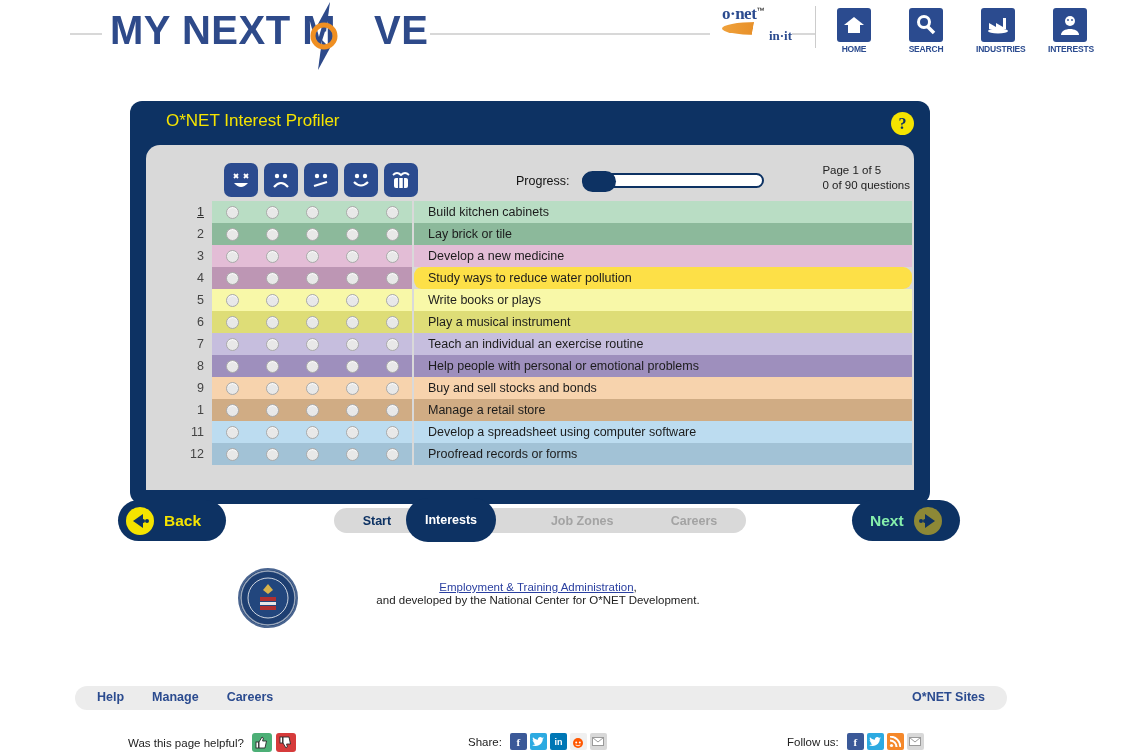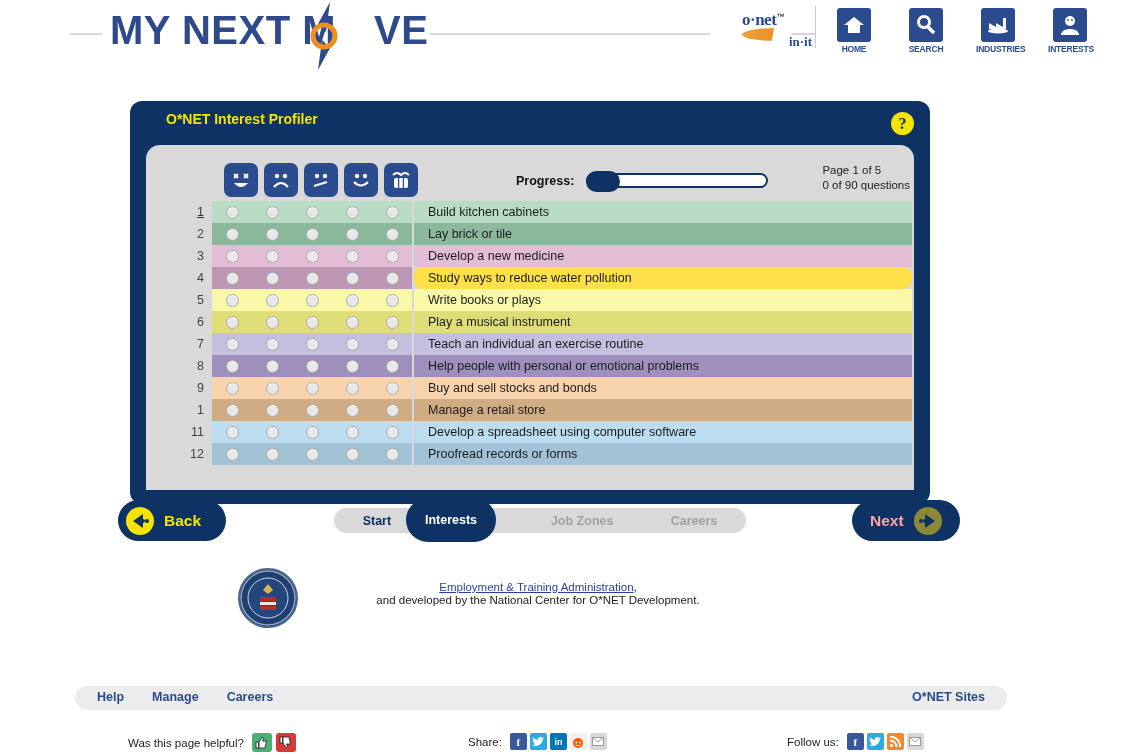--- a/index.html
+++ b/index.html
@@ -30,22 +30,22 @@
     font-size: 40px; font-weight: bold;
     color: #2e4a8a; letter-spacing: 0.5px;
     white-space: nowrap;
   }
   .brand .o-slot { display: inline-block; width: 38px; }
   .compass {
     position: absolute; left: 300px; top: 2px;
     width: 48px; height: 68px;
   }
   .onet-logo {
-    position: absolute; left: 722px; top: 10px;
-    width: 70px; height: 40px; margin-left: 20px;
+    position: absolute; left: 722px; top: 4px;
+    width: 70px; height: 40px;
   }
   .onet-logo .onet-text {
     font-family: "Liberation Serif", serif;
     font-size: 17px; font-weight: bold; color: #2b4b8f;
     letter-spacing: -0.5px;
   }
   .onet-logo .onet-tm { font-size: 8px; vertical-align: super; }
   .onet-logo .onet-init {
     font-family: "Liberation Serif", serif;
     font-size: 13px; font-weight: bold; color: #2b4b8f;
@@ -83,21 +83,21 @@
 
   
   .panel {
     position: absolute; left: 130px; top: 101px;
     width: 800px; height: 403px;
     background: #0d3263;
     border-radius: 12px;
   }
   .panel-title {
     position: absolute; left: 36px; top: 10px;
-    font-size: 14px; font-weight: bold; color: #f5e400;
+    font-size: 17px; font-weight: normal; color: #f5e400;
   }
   .help-btn {
     position: absolute; right: 16px; top: 11px;
     width: 23px; height: 23px; border-radius: 50%;
     background: #f5e400; color: #0d3263;
     font-size: 16px; font-weight: bold;
     display: flex; align-items: center; justify-content: center;
     cursor: pointer;
     font-family: "Liberation Serif", serif;
   }
@@ -118,21 +118,21 @@
     width: 34px; height: 34px; border-radius: 7px;
     background: #2b4b8f;
     display: flex; align-items: center; justify-content: center;
     cursor: pointer;
   }
   .progress-wrap {
     position: absolute; left: 370px; top: 28px;
     display: flex; align-items: center;
   }
   .progress-label {
-    font-size: 12.5px; font-weight: bold; color: #111;
+    font-size: 12.5px; font-weight: normal; color: #111;
     margin-right: 12px;
   }
   .progress-track {
     width: 182px; height: 15px;
     border: 2px solid #0d3263; border-radius: 9px;
     background: #fff; position: relative;
   }
   .progress-knob {
     position: absolute; left: -2px; top: -4px;
     width: 34px; height: 21px;
@@ -195,21 +195,21 @@
     display: flex; align-items: center; justify-content: center;
     flex: 0 0 28px;
   }
   .btn-back .arrow { background: #f5e400; }
   .btn-next .arrow { background: #8d8836; }
   .btn-back .txt {
     color: #f5e400; font-weight: bold; font-size: 15.5px;
     margin-left: 10px;
   }
   .btn-next .txt {
-    color: #fca5a5; font-weight: bold; font-size: 15.5px;
+    color: #86efac; font-weight: bold; font-size: 15.5px;
     margin-right: 10px;
   }
 
   .steps {
     position: absolute; left: 334px; top: 508px;
     width: 412px; height: 25px;
     background: #d9d9d9; border-radius: 13px;
     display: flex; align-items: center;
   }
   .step {

